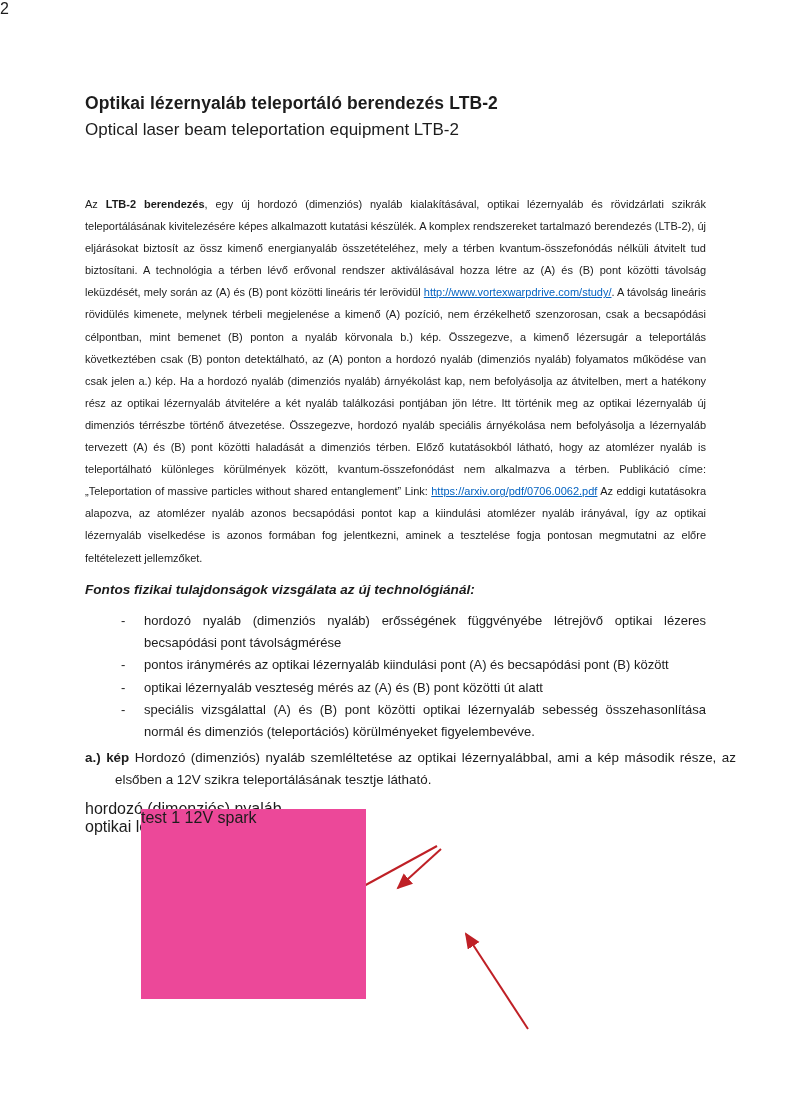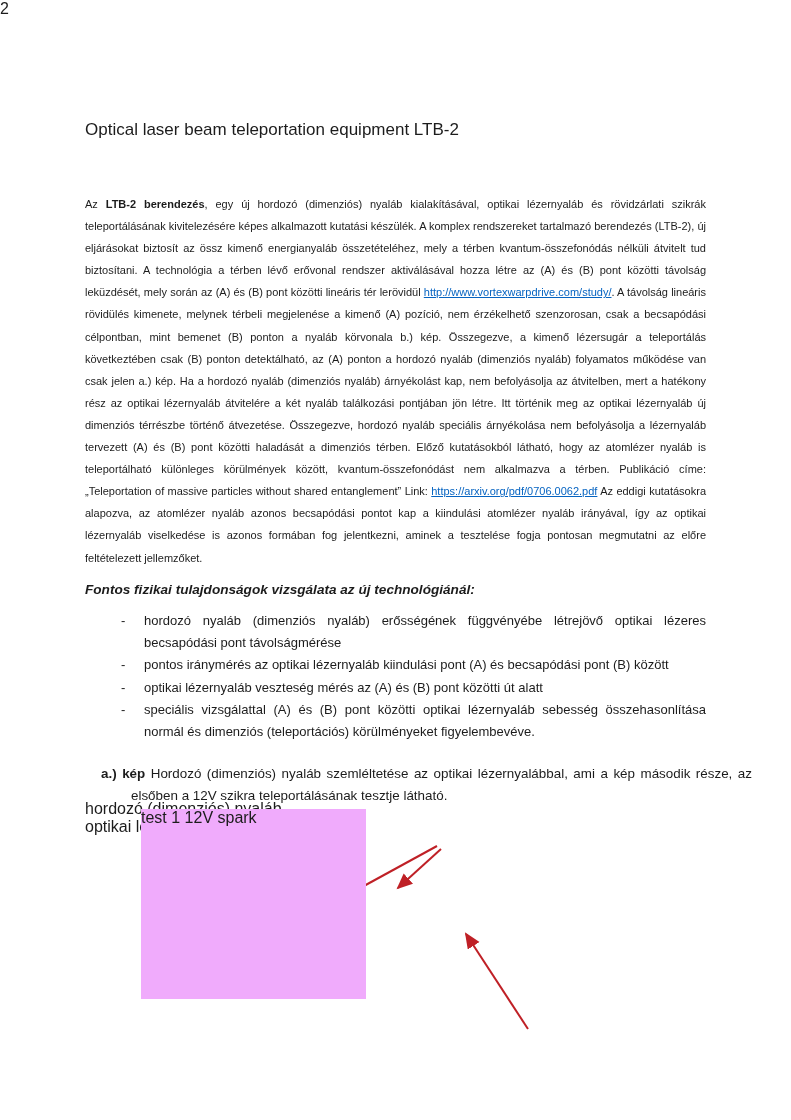--- a/index.html
+++ b/index.html
@@ -23,30 +23,30 @@
   .bullets { position:absolute; left:85px; top:610px; width:621px; }
   .bullet {
     position:relative; padding-left:59px;
     font-size:13px; line-height:22.2px; text-align:justify;
   }
   .bullet .dash { position:absolute; left:36px; top:0; }
 
   .caption {
     position:absolute; left:85px; top:747px; width:621px;
     font-size:13.4px; line-height:22.4px; text-align:justify;
-    padding-left:30px; text-indent:-30px; margin:16px;
+    padding-left:30px; text-indent:-30px; margin:0;
   }
   .caption b { font-weight:bold; }
 
   .figure { position:absolute; left:85px; top:800px; width:621px; height:225px; }
 
   
   .photo {
     position:absolute; left:56px; top:9px; width:225px; height:190px; overflow:hidden;
-    background-color:#f0abfc;
+    background-color:#ec4899;
     background-image:
       radial-gradient(ellipse 130px 100px at 28% 32%, rgba(115,225,85,0.75), rgba(115,225,85,0) 70%),
       radial-gradient(ellipse 150px 115px at 74% 60%, rgba(85,205,60,0.60), rgba(85,205,60,0) 70%),
       radial-gradient(ellipse 170px 130px at 45% 88%, rgba(70,190,55,0.55), rgba(70,190,55,0) 70%),
       radial-gradient(ellipse 120px 90px at 8% 70%, rgba(60,180,45,0.5), rgba(60,180,45,0) 70%),
       linear-gradient(160deg, #14430a, #0a3004 45%, #05][?1 0%);
   }
   .blob {
     position:absolute; border-radius:50%;
     background:radial-gradient(circle at 45% 45%, #ffffff 0 14%, #ff8fd0 32%, #ef2f95 55%, rgba(215,25,115,0.45) 76%, rgba(150,20,80,0) 100%);
@@ -89,20 +89,21 @@
 
   .arrows { position:absolute; left:0; top:0; width:621px; height:225px; pointer-events:none; }
 
   .page-number { position:absolute; left:687px; top:1032px; font-size:14px; }
 </style>
 </head>
 <body>
 
 <div class="page">
 
+  <div class="title">Optikai lézernyaláb teleportáló berendezés LTB-2</div>
   <div class="subtitle">Optical laser beam teleportation equipment LTB-2</div>
 
   <p class="intro"><span>Az </span><b>LTB-2 berendezés</b><span>, egy új hordozó (dimenziós) nyaláb kialakításával, optikai lézernyaláb és rövidzárlati szikrák teleportálásának kivitelezésére képes alkalmazott kutatási készülék. A komplex rendszereket tartalmazó berendezés (LTB-2), új eljárásokat biztosít az össz kimenő energianyaláb összetételéhez, mely a térben kvantum-összefonódás nélküli átvitelt tud biztosítani. A technológia a térben lévő erővonal rendszer aktiválásával hozza létre az (A) és (B) pont közötti távolság leküzdését, mely során az (A) és (B) pont közötti lineáris tér lerövidül </span><a class="link">http://www.vortexwarpdrive.com/study/</a><span>. A távolság lineáris rövidülés kimenete, melynek térbeli megjelenése a kimenő (A) pozíció, nem érzékelhető szenzorosan, csak a becsapódási célpontban, mint bemenet (B) ponton a nyaláb körvonala b.) kép.  Összegezve, a kimenő lézersugár a teleportálás következtében csak (B) ponton detektálható, az (A) ponton a hordozó nyaláb (dimenziós nyaláb) folyamatos működése van csak jelen a.) kép. Ha a hordozó nyaláb (dimenziós nyaláb) árnyékolást kap, nem befolyásolja az átvitelben, mert a hatékony rész az optikai lézernyaláb átvitelére a két nyaláb találkozási pontjában jön létre. Itt történik meg az optikai lézernyaláb új dimenziós térrészbe történő átvezetése. Összegezve, hordozó nyaláb speciális árnyékolása nem befolyásolja a lézernyaláb tervezett (A) és (B) pont közötti haladását a dimenziós térben. Előző kutatásokból látható, hogy az atomlézer nyaláb is teleportálható különleges körülmények között, kvantum-összefonódást nem alkalmazva a térben. Publikáció címe: „Teleportation of massive particles without shared entanglement” Link: </span><a class="link">https://arxiv.org/pdf/0706.0062.pdf</a><span> Az eddigi kutatásokra alapozva, az atomlézer nyaláb azonos becsapódási pontot kap a kiindulási atomlézer nyaláb irányával, így az optikai lézernyaláb viselkedése is azonos formában fog jelentkezni, aminek a tesztelése fogja pontosan megmutatni az előre feltételezett jellemzőket.</span></p>
 
   <div class="props-heading">Fontos fizikai tulajdonságok vizsgálata az új technológiánál:</div>
 
   <div class="bullets">
     <div class="bullet">
       <span class="dash">-</span>
       <span>hordozó nyaláb (dimenziós nyaláb) erősségének függvényébe létrejövő optikai lézeres becsapódási pont távolságmérése</span>

